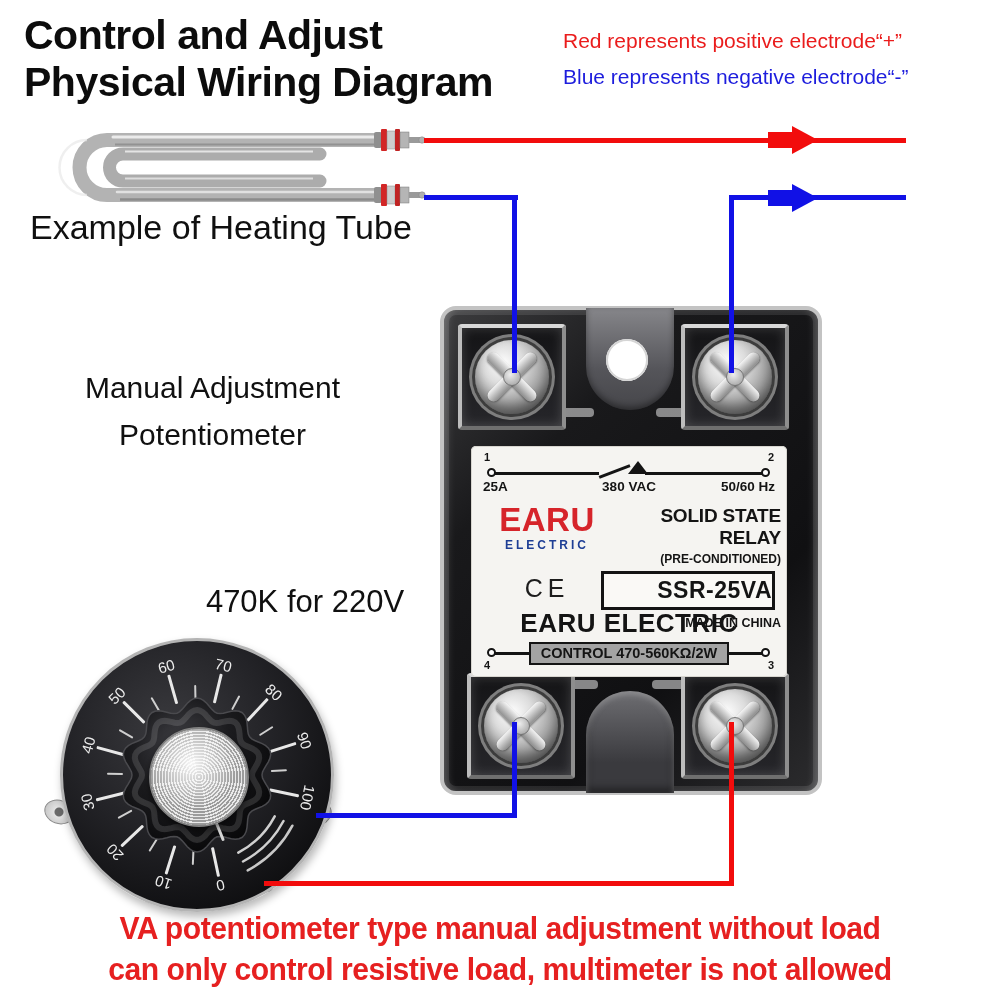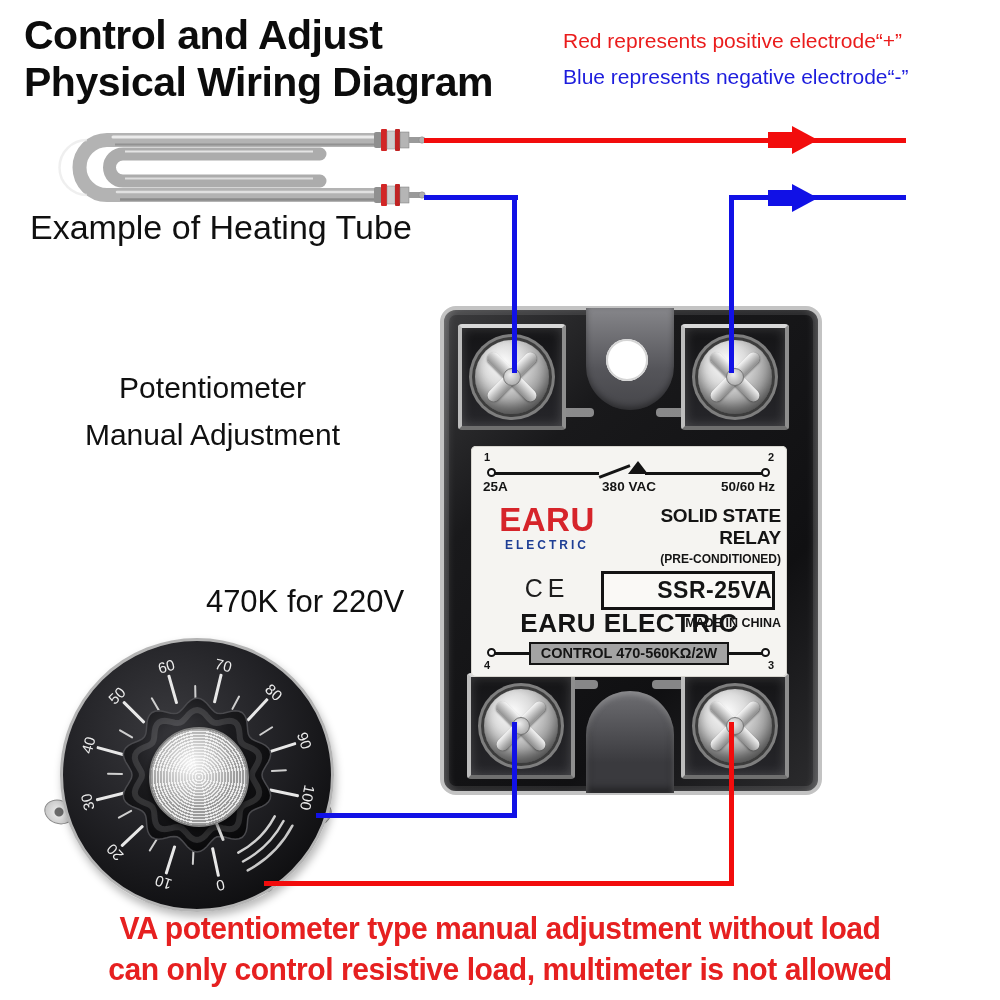--- a/index.html
+++ b/index.html
@@ -136,22 +136,22 @@
       <rect x="362" y="78" width="8" height="18" fill="#cdcdcd" stroke="#8a8a8a" stroke-width=".5"></rect>
       <rect x="370" y="76" width="5" height="22" rx="1" fill="#c02323"></rect>
       <rect x="375" y="79" width="9" height="16" fill="#b5b5b5" stroke="#7a7a7a" stroke-width=".5"></rect>
       <rect x="384" y="84" width="11" height="6" fill="#9a9a9a"></rect>
       <circle cx="397" cy="87" r="3.2" fill="#b0b0b0" stroke="#808080" stroke-width=".5"></circle>
     </g>
   </svg>
 
   <div class="abs tube-caption">Example of Heating Tube</div>
   <div class="abs pot-label">
+    <div>Manual Adjustment</div>
     <div>Potentiometer</div>
-    <div>Manual Adjustment</div>
   </div>
   <div class="abs rating-note">470K for 220V</div>
 
   <div class="wire red" style="left:424px;top:138px;width:482px;height:5px;"></div>
   <div class="arrow-bar red" style="left:768px;top:132px;"></div>
   <div class="arrow-tri red" style="left:792px;top:126px;"></div>
 
   <div class="wire blue" style="left:424px;top:195px;width:94px;height:5px;"></div>
   <div class="wire blue" style="left:512px;top:195px;width:5px;height:178px;"></div>
   <div class="wire blue" style="left:729px;top:195px;width:5px;height:178px;"></div>

